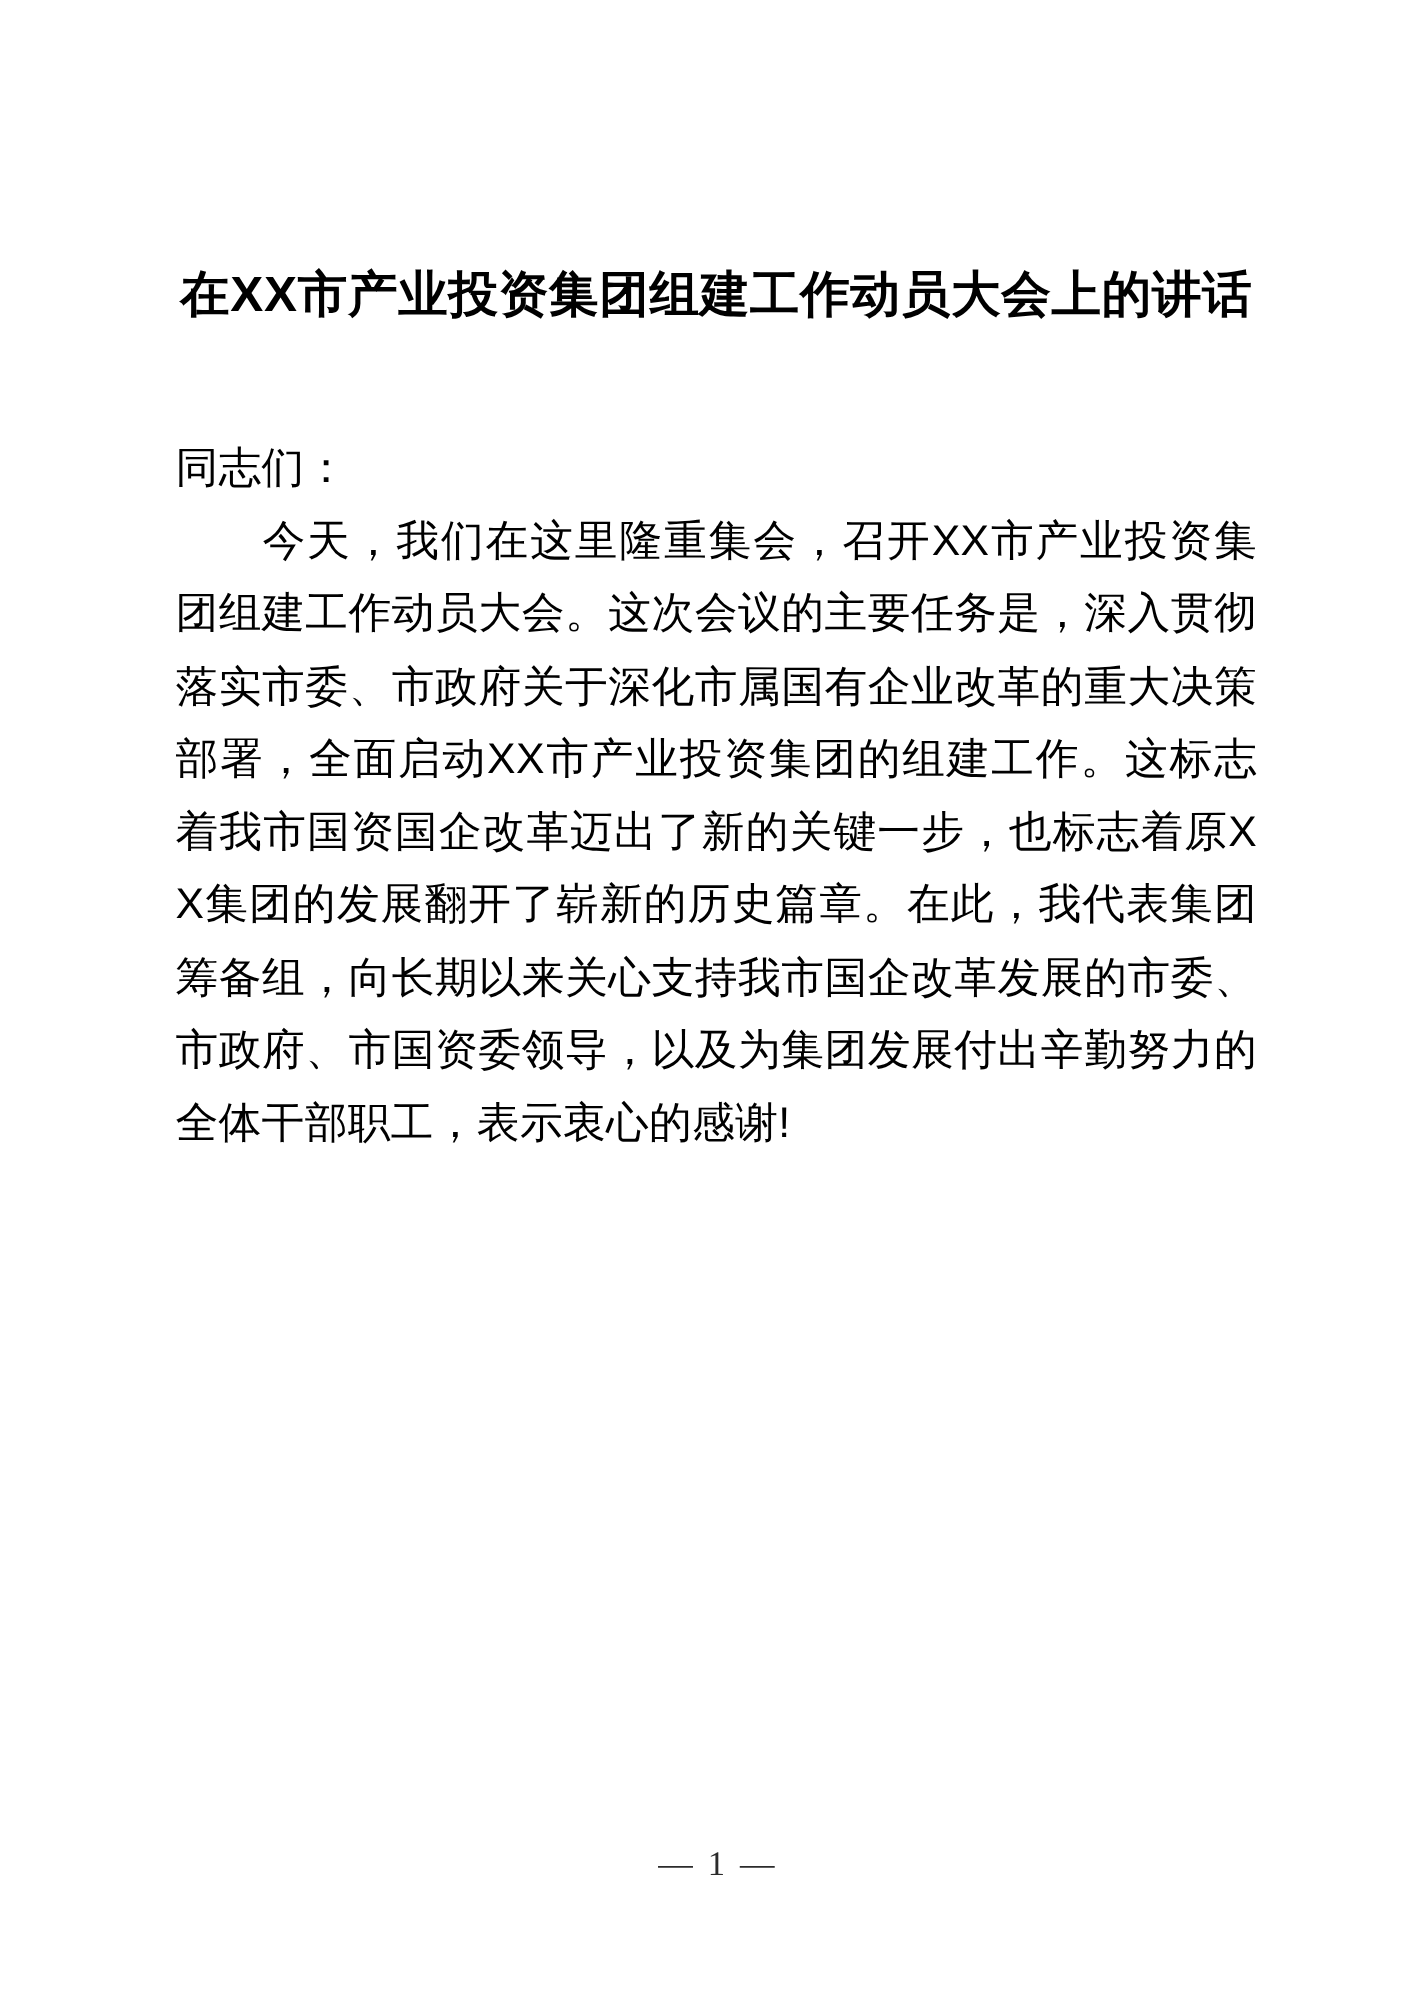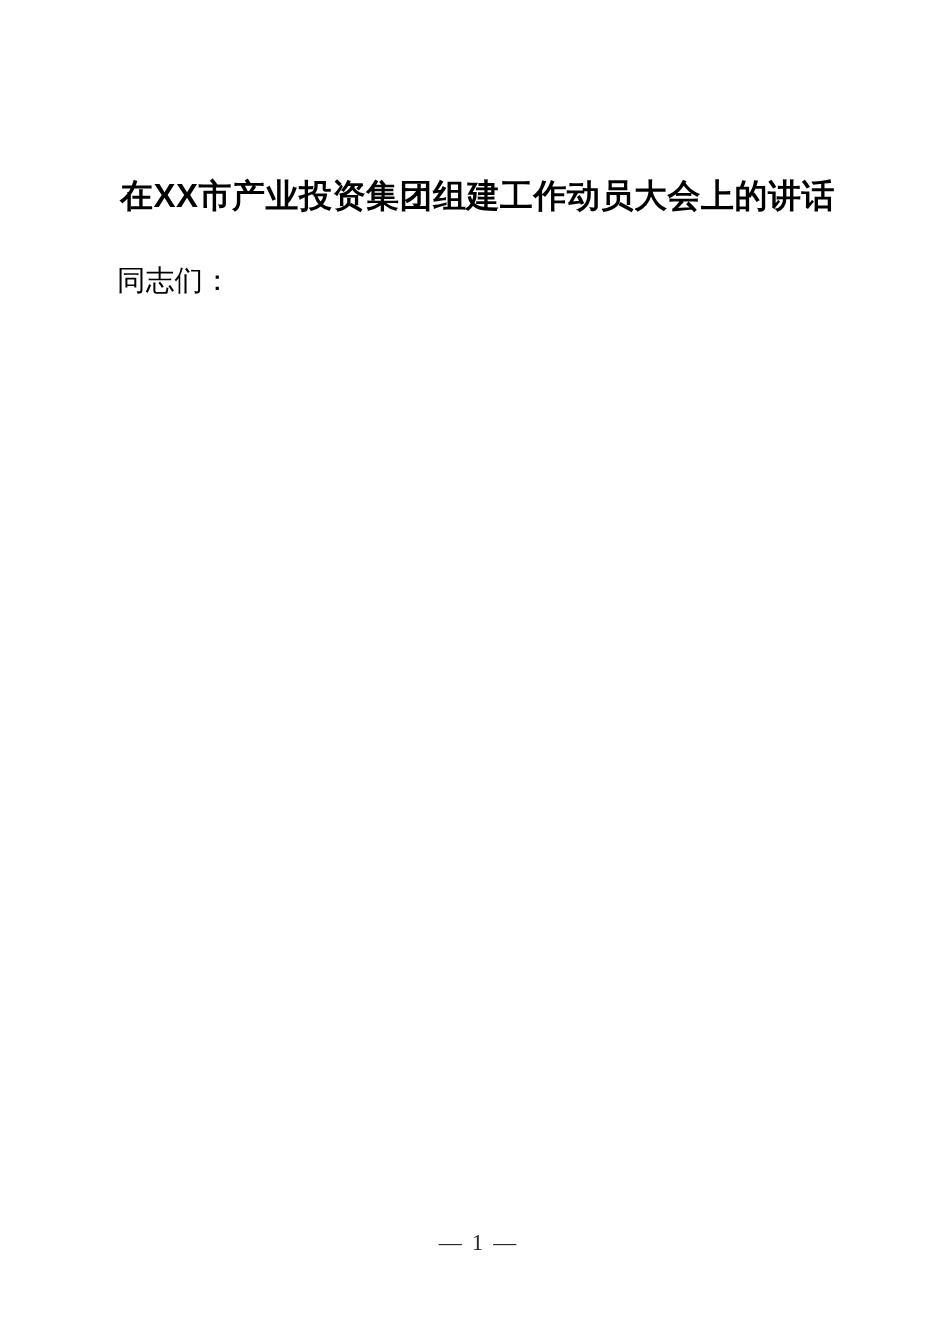--- a/index.html
+++ b/index.html
@@ -30,21 +30,21 @@
     padding: 0;
     font-size: 33px;
     font-weight: bold;
     line-height: 48px;
     text-align: center;
     letter-spacing: 0.5px;
     padding-top: 172px;
     font-family: "Liberation Sans", "DejaVu Sans", sans-serif;
   }
   .body-block {
-    margin-top: 36px;
+    margin-top: 68px;
   }
   p.para {
     margin: 0;
     padding: 0;
     font-size: 28.5px;
     line-height: 48.5px;
     text-align: justify;
     text-justify: inter-character;
     text-align-last: left;
     letter-spacing: 0.2px;
@@ -78,20 +78,21 @@
 <div class="page">
 
   <div class="content">
 
     <h1 class="doc-title">在XX市产业投资集团组建工作动员大会上的讲话</h1>
 
     <div class="body-block">
 
       <p class="para">同志们：</p>
 
+      <p class="para indent">今天，我们在这里隆重集会，召开XX市产业投资集团组建工作动员大会。这次会议的主要任务是，深入贯彻落实市委、市政府关于深化市属国有企业改革的重大决策部署，全面启动XX市产业投资集团的组建工作。这标志着我市国资国企改革迈出了新的关键一步，也标志着原XX集团的发展翻开了崭新的历史篇章。在此，我代表集团筹备组，向长期以来关心支持我市国企改革发展的市委、市政府、市国资委领导，以及为集团发展付出辛勤努力的全体干部职工，表示衷心的感谢!</p>
 
 
     </div>
 
   </div>
 
   <div class="footer">
     <span class="dash">—</span><span class="pnum">1</span><span class="dash">—</span>
   </div>
 

